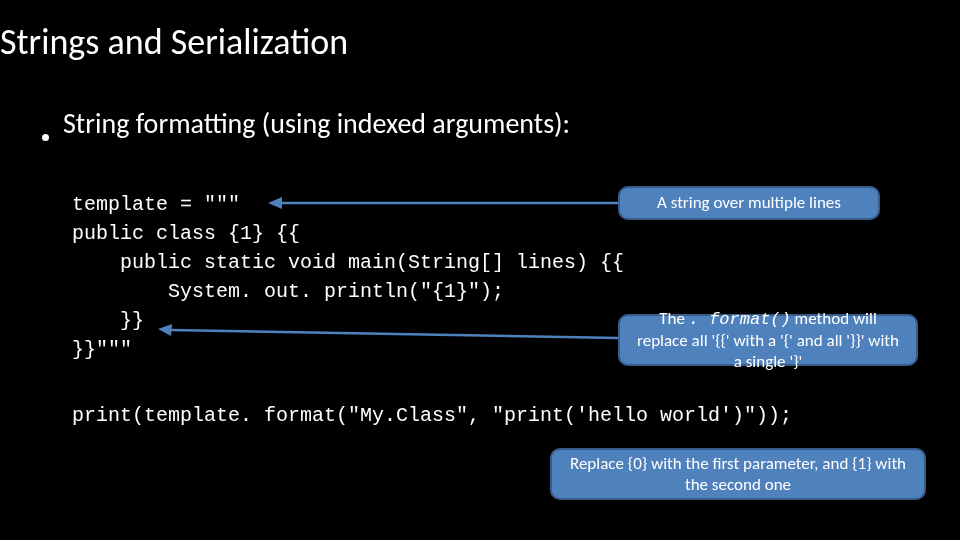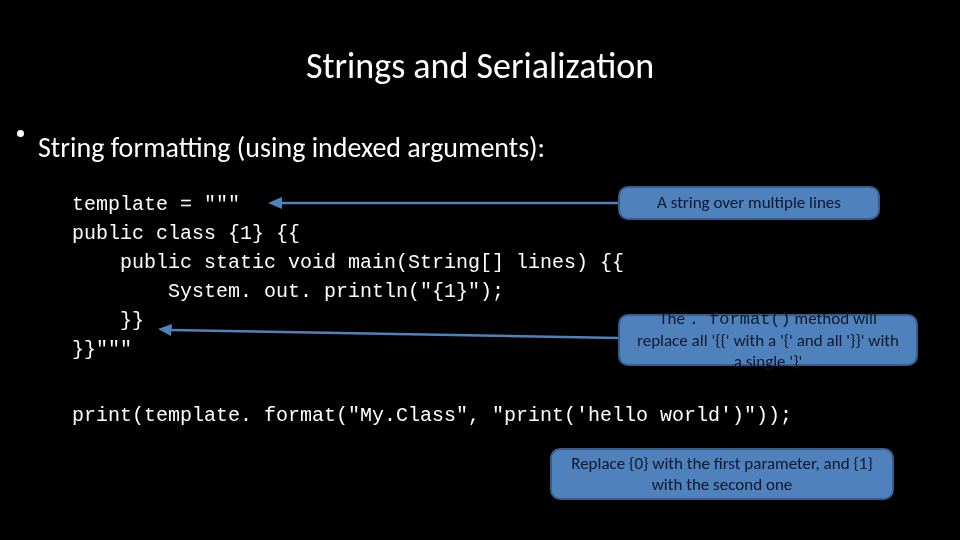--- a/index.html
+++ b/index.html
@@ -1,28 +1,28 @@
 <!DOCTYPE html>
 <html><head>
 <meta charset="utf-8">
 <style>
   * { margin: 0; padding: 0; box-sizing: border-box; }
   html, body { width: 960px; height: 540px; background: #000; font-family: Calibri, Arial, sans-serif; color: #fff; overflow: hidden; }
   .slide { width: 960px; height: 540px; position: relative; }
-  .title { text-align: center; font-size: 36px; font-weight: 400; color: #fff; padding-top: 44px; }
-  .bullet-row { display: flex; align-items: flex-start; margin-top: 42px; padding-left: 17px; }
+  .title { text-align: left; font-size: 36px; font-weight: 400; color: #fff; padding-top: 20px; }
+  .bullet-row { display: flex; align-items: flex-end; margin-top: 42px; padding-left: 42px; }
   .bullet-dot { width: 7px; height: 7px; background: #fff; border-radius: 50%; margin-right: 14px; }
   .bullet-text { font-size: 28px; color: #fff; }
   .code-block { font-family: "Courier New", monospace; font-size: 20px; line-height: 1.45; color: #fff; white-space: pre; position: absolute; left: 72px; top: 190px; }
   .print-line { font-family: "Courier New", monospace; font-size: 20px; color: #fff; white-space: pre; position: absolute; left: 72px; top: 404px; }
-  .callout { position: absolute; background: #4f81bd; color: #0f172a; border: 2px solid #385d8a; border-radius: 10px; font-size: 17px; line-height: 1.25; text-align: center; display: flex; align-items: center; justify-content: center; padding: 6px 12px; }
+  .callout { position: absolute; background: #4f81bd; color: #ffffff; border: 2px solid #385d8a; border-radius: 10px; font-size: 17px; line-height: 1.25; text-align: center; display: flex; align-items: center; justify-content: center; padding: 6px 12px; }
   .callout-1 { left: 618px; top: 186px; width: 262px; height: 34px; }
   .callout-2 { left: 618px; top: 314px; width: 300px; height: 52px; }
-  .callout-2 .mono { font-family: "Courier New", monospace; }
-  .callout-3 { left: 550px; top: 448px; width: 344px; height: 52px; }
+  .callout-2 .mono { font-family: "Courier New", monospace; font-style: italic; }
+  .callout-3 { left: 550px; top: 448px; width: 376px; height: 52px; }
   svg.arrow { position: absolute; overflow: visible; }
 </style>
 </head>
 <body>
 
 <div class="slide">
 
   <h1 class="title">Strings and Serialization</h1>
 
   <div class="bullet-row">

